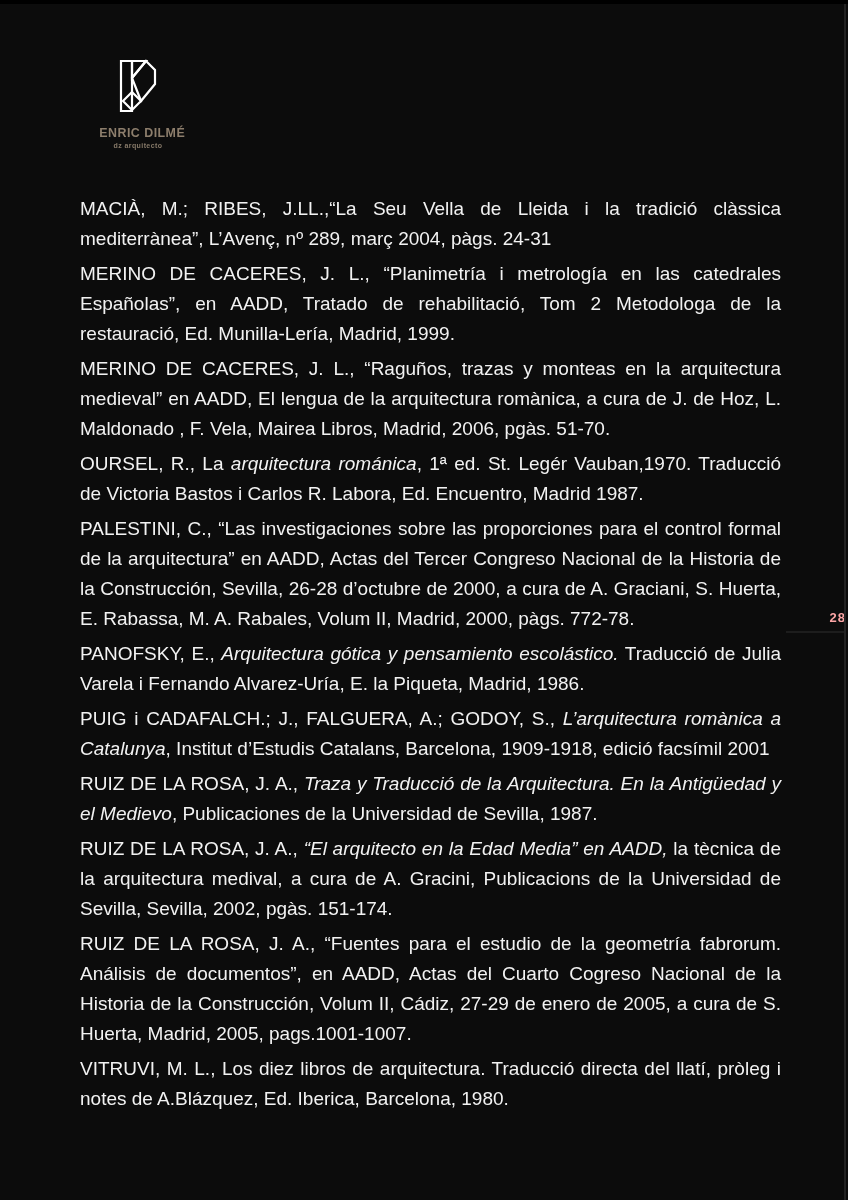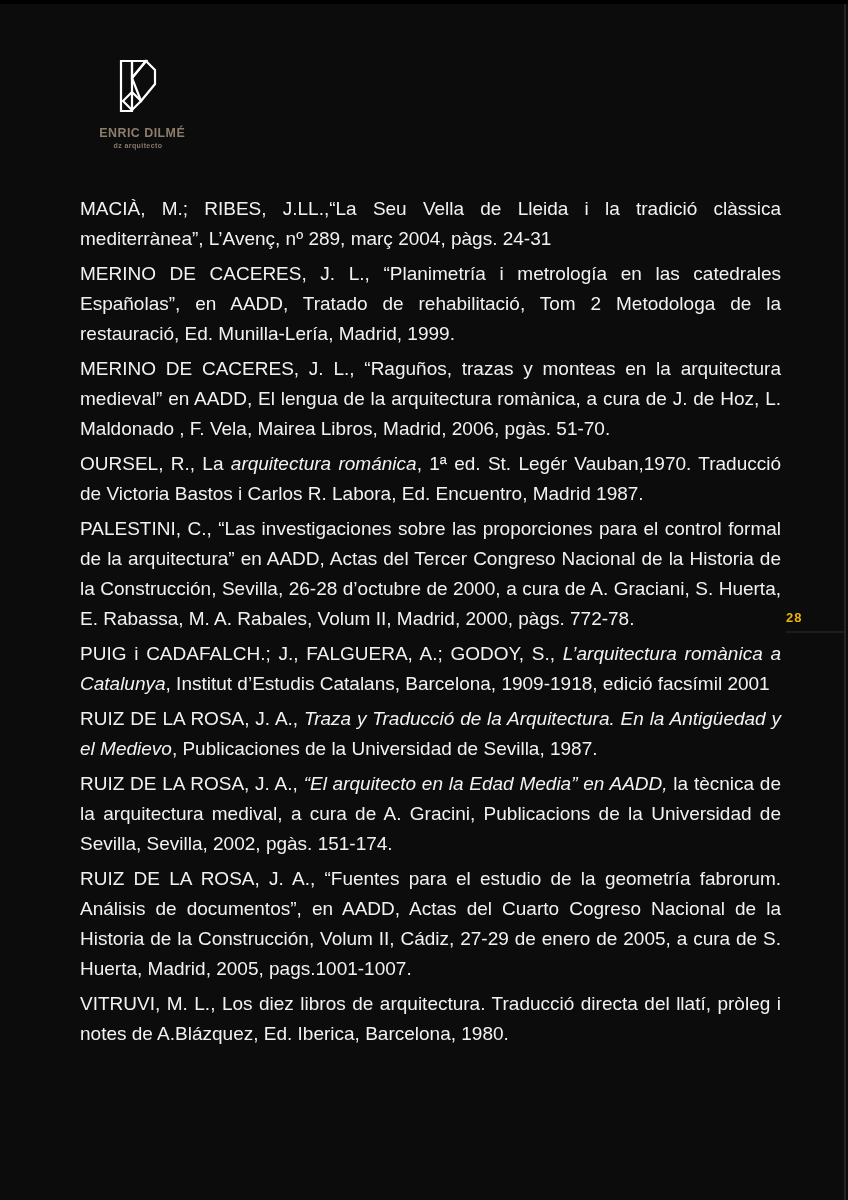--- a/index.html
+++ b/index.html
@@ -58,24 +58,24 @@
   .ref i { font-style: italic; }
 
   
   .page-num-block {
     position: absolute;
     top: 606px;
     left: 786px;
     width: 60px;
   }
   .page-num {
-    color: #eab308;
+    color: #fca5a5;
     font-size: 13px;
     font-weight: bold;
-    text-align: left;
+    text-align: right;
     letter-spacing: 1px;
   }
   .page-num-rule {
     margin-top: 6px;
     height: 2px;
     background: #1d1d1d;
   }
 
   
   .edge-right {
@@ -108,20 +108,21 @@
     <div class="brand-name">ENRIC DILMÉ</div>
     <div class="brand-tagline">dz arquitecto</div>
   </div>
 
   <div class="ref-list">
       <p class="ref"><span>MACIÀ, M.; RIBES, J.LL.,“La Seu Vella de Lleida i la tradició clàssica mediterrànea”, L’Avenç, nº 289, març 2004, pàgs. 24-31</span></p>
       <p class="ref"><span>MERINO DE CACERES, J. L., “Planimetría i metrología en las catedrales Españolas”, en AADD, Tratado de rehabilitació, Tom 2  Metodologa de la restauració, Ed. Munilla-Lería, Madrid, 1999.</span></p>
       <p class="ref"><span>MERINO DE CACERES, J. L., “Raguños, trazas y monteas en la arquitectura medieval” en AADD, El lengua de la arquitectura romànica, a cura de J. de Hoz, L. Maldonado , F. Vela, Mairea Libros, Madrid, 2006, pgàs. 51-70.</span></p>
       <p class="ref"><span>OURSEL, R., La </span><i>arquitectura románica</i><span>, 1ª ed. St. Legér Vauban,1970. Traducció de Victoria Bastos i  Carlos R. Labora, Ed. Encuentro, Madrid 1987.</span></p>
       <p class="ref"><span>PALESTINI, C., “Las investigaciones sobre las proporciones para el control formal de la arquitectura” en AADD, Actas del Tercer Congreso Nacional de la Historia de la Construcción, Sevilla, 26-28 d’octubre de 2000, a cura de A. Graciani, S. Huerta, E. Rabassa, M. A. Rabales, Volum II, Madrid, 2000, pàgs. 772-78.</span></p>
+      <p class="ref"><span>PANOFSKY, E., </span><i>Arquitectura gótica y pensamiento escolástico.</i><span> Traducció de Julia Varela i Fernando Alvarez-Uría, E. la Piqueta, Madrid, 1986.</span></p>
       <p class="ref"><span>PUIG i CADAFALCH.; J., FALGUERA, A.; GODOY, S., </span><i>L’arquitectura romànica a Catalunya</i><span>, Institut d’Estudis Catalans, Barcelona, 1909-1918, edició facsímil 2001</span></p>
       <p class="ref"><span>RUIZ DE LA ROSA, J. A., </span><i>Traza y Traducció de la Arquitectura. En la Antigüedad y el Medievo</i><span>, Publicaciones de la Universidad de Sevilla, 1987.</span></p>
       <p class="ref"><span>RUIZ DE LA ROSA, J. A.,  </span><i>“El arquitecto en la Edad Media” en AADD,</i><span> la tècnica de la arquitectura medival, a cura de A. Gracini, Publicacions de la Universidad de Sevilla, Sevilla, 2002, pgàs. 151-174.</span></p>
       <p class="ref"><span>RUIZ DE LA ROSA, J. A., “Fuentes para el estudio de la geometría fabrorum. Análisis de documentos”, en AADD, Actas del Cuarto Cogreso Nacional de la Historia de la Construcción, Volum II,  Cádiz, 27-29 de enero de 2005, a cura de S. Huerta, Madrid, 2005, pags.1001-1007.</span></p>
       <p class="ref"><span>VITRUVI, M. L., Los diez libros de arquitectura. Traducció directa del llatí, pròleg i notes de A.Blázquez, Ed. Iberica, Barcelona, 1980.</span></p>
     </div>
 
   <div class="page-num-block">
     <div class="page-num">28</div>
     <div class="page-num-rule"></div>

